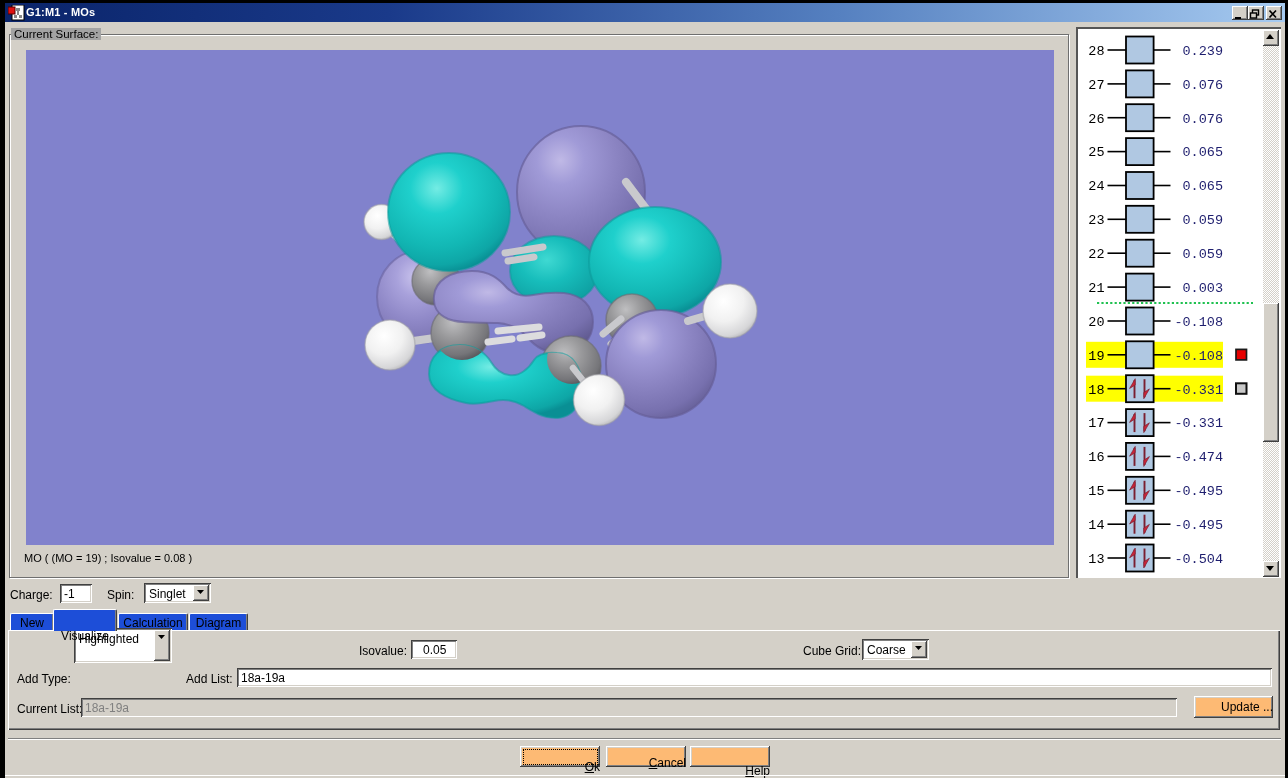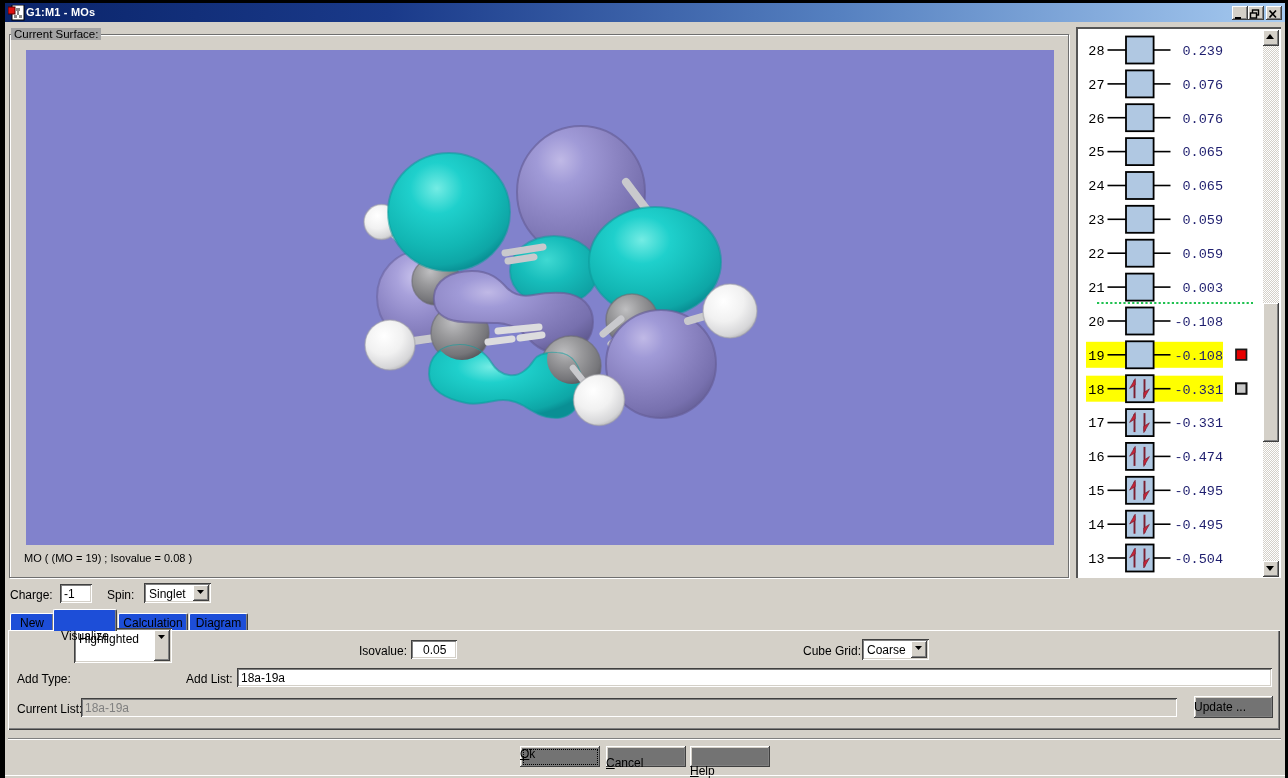--- a/index.html
+++ b/index.html
@@ -12,21 +12,21 @@
 .capbtn{top:6px;width:16px;height:14px;background:#d4d0c8;box-shadow:inset -1px -1px 0 #404040,inset 1px 1px 0 #fff,inset -2px -2px 0 #808080;}
 .groupbox{left:9px;top:34px;width:1060px;height:544px;border:1px solid #6f6f6f;box-shadow:1px 1px 0 #ffffff,inset 1px 1px 0 #ffffff;}
 .gb-label{left:11px;top:28px;background:#a3a3a3;padding:0 3px;font-size:11.5px;color:#000;}
 .lbl{font-size:12px;color:#000;}
 .tb{background:#fff;font-size:12px;box-shadow:inset 1px 1px 0 #404040,inset -1px -1px 0 #fff,inset 2px 2px 0 #808080,inset -2px -2px 0 #d4d0c8;padding:3px 0 0 4px;}
 .combo{background:#fff;box-shadow:inset 1px 1px 0 #404040,inset -1px -1px 0 #fff,inset 2px 2px 0 #808080,inset -2px -2px 0 #d4d0c8;font-size:12px;}
 .combo .tx{position:absolute;left:5px;top:3.5px;}
 .combo .btn{position:absolute;right:2px;top:2px;bottom:2px;width:16px;background:#d4d0c8;box-shadow:inset -1px -1px 0 #404040,inset 1px 1px 0 #fff,inset -2px -2px 0 #808080;}
 .combo .btn svg{position:absolute;left:4px;top:5px;}
 .tab{background:#1d4ed8;border-top:1px solid #fff;border-left:1px solid #fff;border-right:1.5px solid #404040;border-radius:2px 2px 0 0;box-shadow:inset -1px 0 0 #808080;font-size:12px;text-align:center;}
-.btn97{background:#737373;box-shadow:inset -1px -1px 0 #404040,inset 1px 1px 0 #fff,inset -2px -2px 0 #808080,inset 2px 2px 0 #d4d0c8;font-size:12px;text-align:left;}
+.btn97{background:#fdba74;box-shadow:inset -1px -1px 0 #404040,inset 1px 1px 0 #fff,inset -2px -2px 0 #808080,inset 2px 2px 0 #d4d0c8;font-size:12px;text-align:right;}
 </style></head>
 <body>
 <div class="abs win"></div>
 <div class="abs titlebar"></div>
 <div class="abs title-ico">
  <svg width="18" height="16">
   <rect x="4" y="0" width="12" height="15" fill="#fff" stroke="#000" stroke-width="1"></rect>
   <rect x="8" y="3" width="4" height="3" fill="#888"></rect>
   <rect x="9" y="6" width="2" height="4" fill="#888"></rect>
   <rect x="6" y="10" width="3" height="3" fill="#888"></rect>
@@ -193,21 +193,21 @@
 </div>
 <div class="abs lbl" style="left:186px;top:672px;">Add List:</div>
 <div class="abs tb" style="left:237px;top:668px;width:1035px;height:19px;">18a-19a</div>
 <div class="abs lbl" style="left:17px;top:702px;">Current List:</div>
 <div class="abs" style="left:81px;top:698px;width:1096px;height:19px;background:#d4d0c8;box-shadow:inset 1px 1px 0 #404040,inset -1px -1px 0 #fff,inset 2px 2px 0 #808080,inset -2px -2px 0 #d4d0c8;font-size:12px;color:#808080;padding:3px 0 0 4px;">18a-19a</div>
 <div class="abs btn97" style="left:1194px;top:696px;width:79px;height:22px;padding-top:4px;">Update ...</div>
 
 <div class="abs" style="left:8px;top:737.5px;width:1273px;height:1px;background:#808080;"></div>
 <div class="abs" style="left:8px;top:738.5px;width:1273px;height:1.5px;background:#ffffff;"></div>
 
-<div class="abs btn97" style="left:520px;top:746px;width:80px;height:21px;padding-top:1px;"><span style="position:absolute;left:2.5px;top:2.5px;right:2.5px;bottom:2.5px;border:1px dotted #000;"></span><u>O</u>k</div>
+<div class="abs btn97" style="left:520px;top:746px;width:80px;height:21px;padding-top:14px;"><span style="position:absolute;left:2.5px;top:2.5px;right:2.5px;bottom:2.5px;border:1px dotted #000;"></span><u>O</u>k</div>
 <div class="abs btn97" style="left:606px;top:746px;width:80px;height:21px;padding-top:10px;"><u>C</u>ancel</div>
 <div class="abs btn97" style="left:690px;top:746px;width:80px;height:21px;padding-top:18px;"><u>H</u>elp</div>
 
 <div class="abs" style="left:5px;top:774.5px;width:1280px;height:1.5px;background:#fff;"></div>
 
 <div class="abs" style="left:1076px;top:27px;width:205px;height:551px;background:#fff;box-shadow:inset 2px 2px 0 #555,inset -1.5px -1.5px 0 #fff;"></div>
 <svg width="184" height="547" style="position:absolute;left:1078px;top:29.5px;">
 <rect x="8" y="311.8" width="137" height="26" fill="#ffff00"></rect>
 <rect x="8" y="345.7" width="137" height="26" fill="#ffff00"></rect>
 <line x1="19" y1="273" x2="175" y2="273" stroke="#1fc150" stroke-width="2" stroke-dasharray="2.2,2.2"></line>

